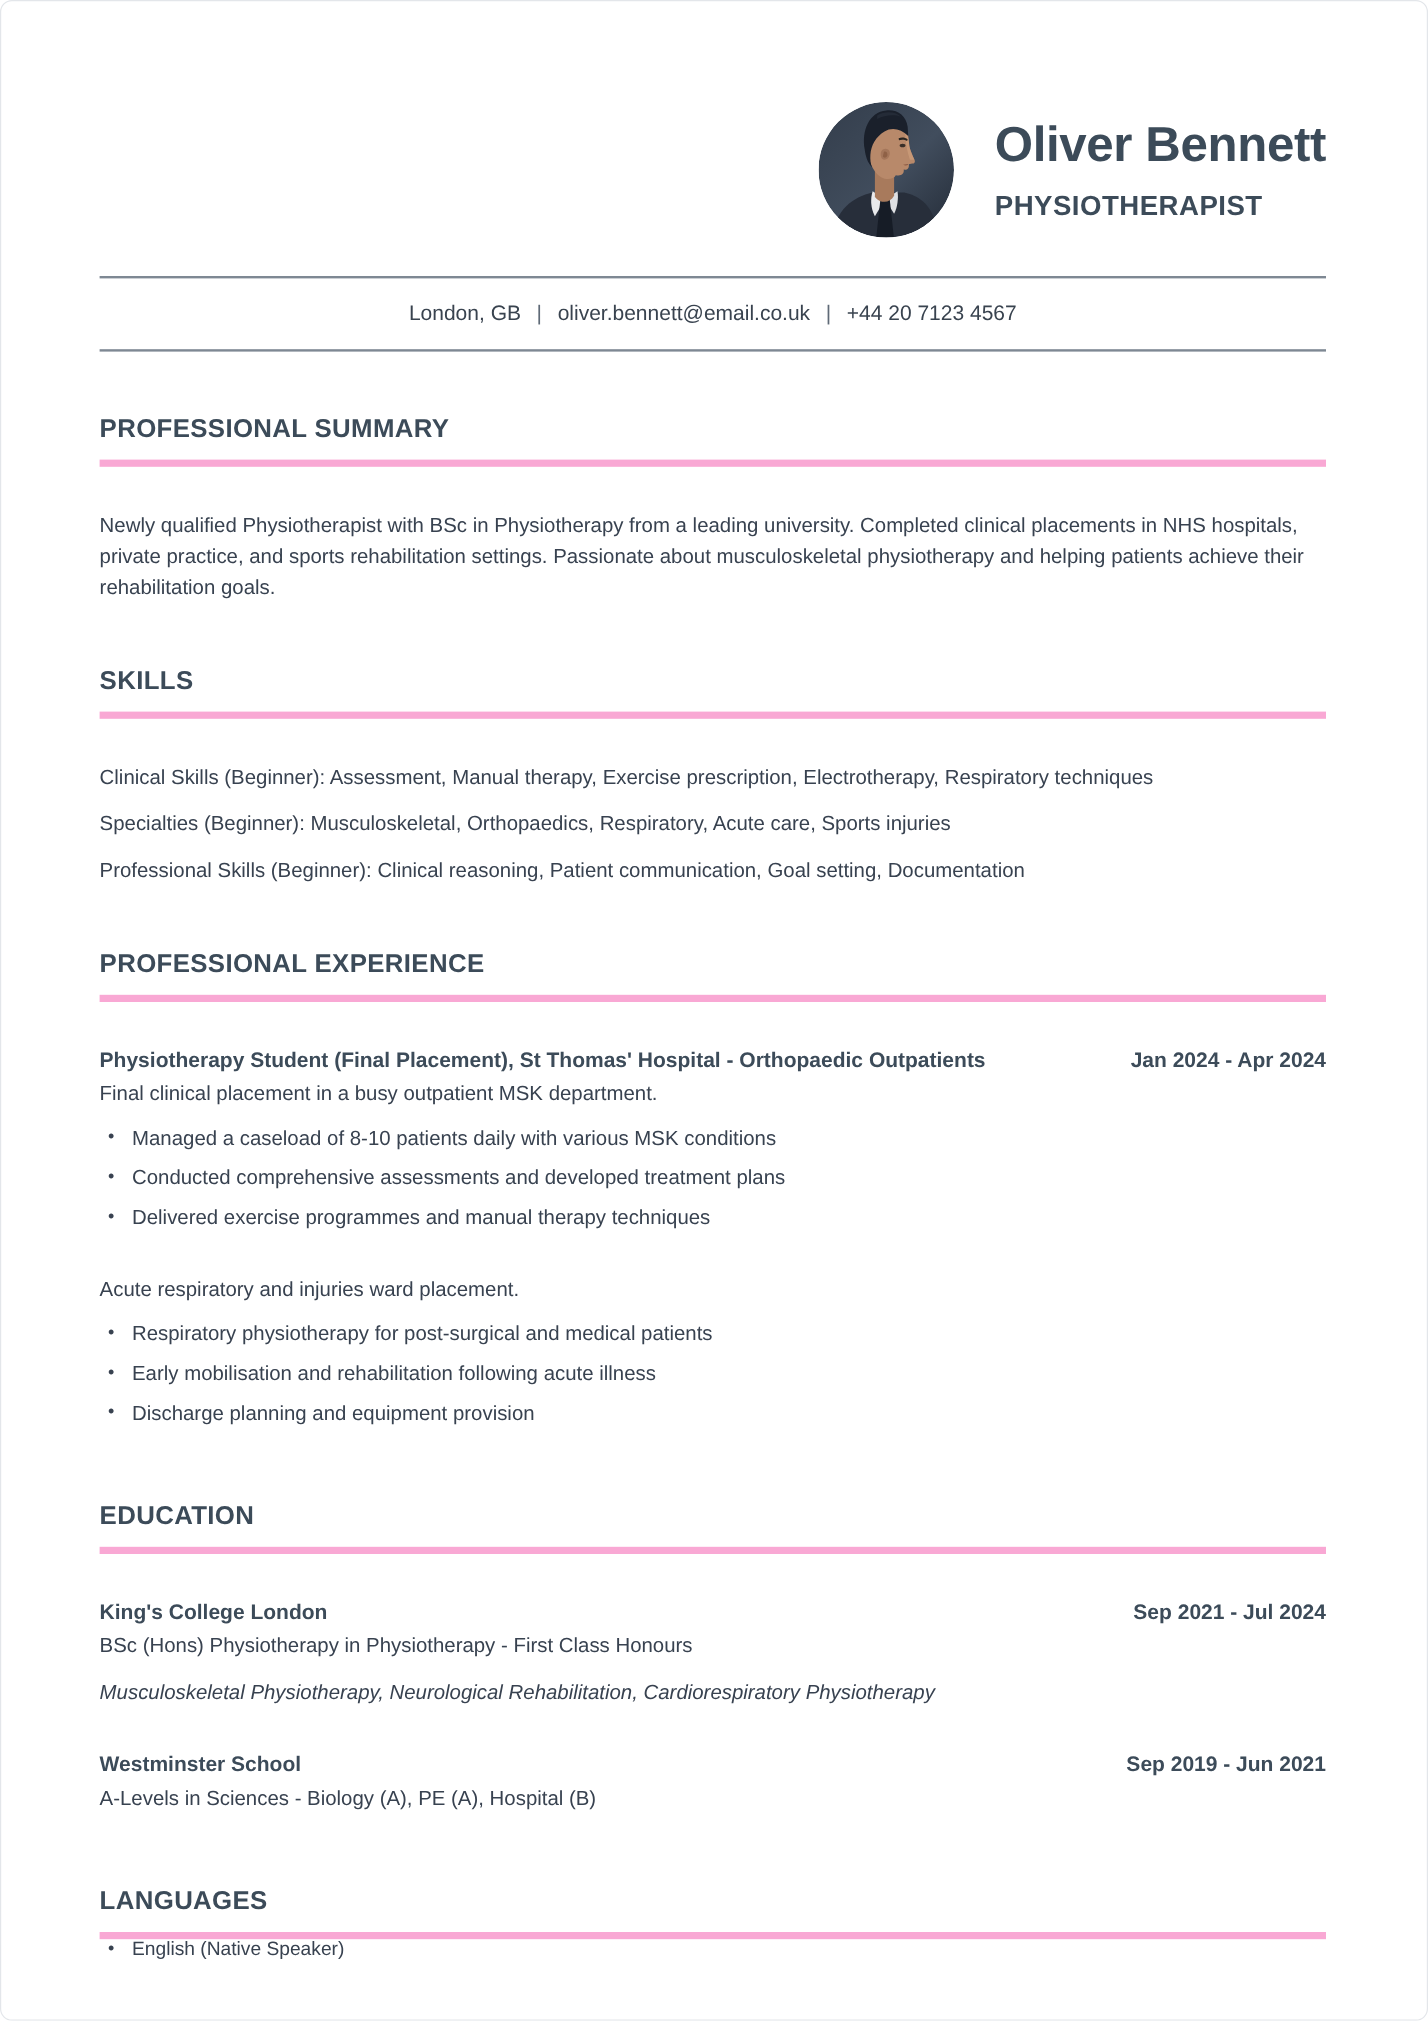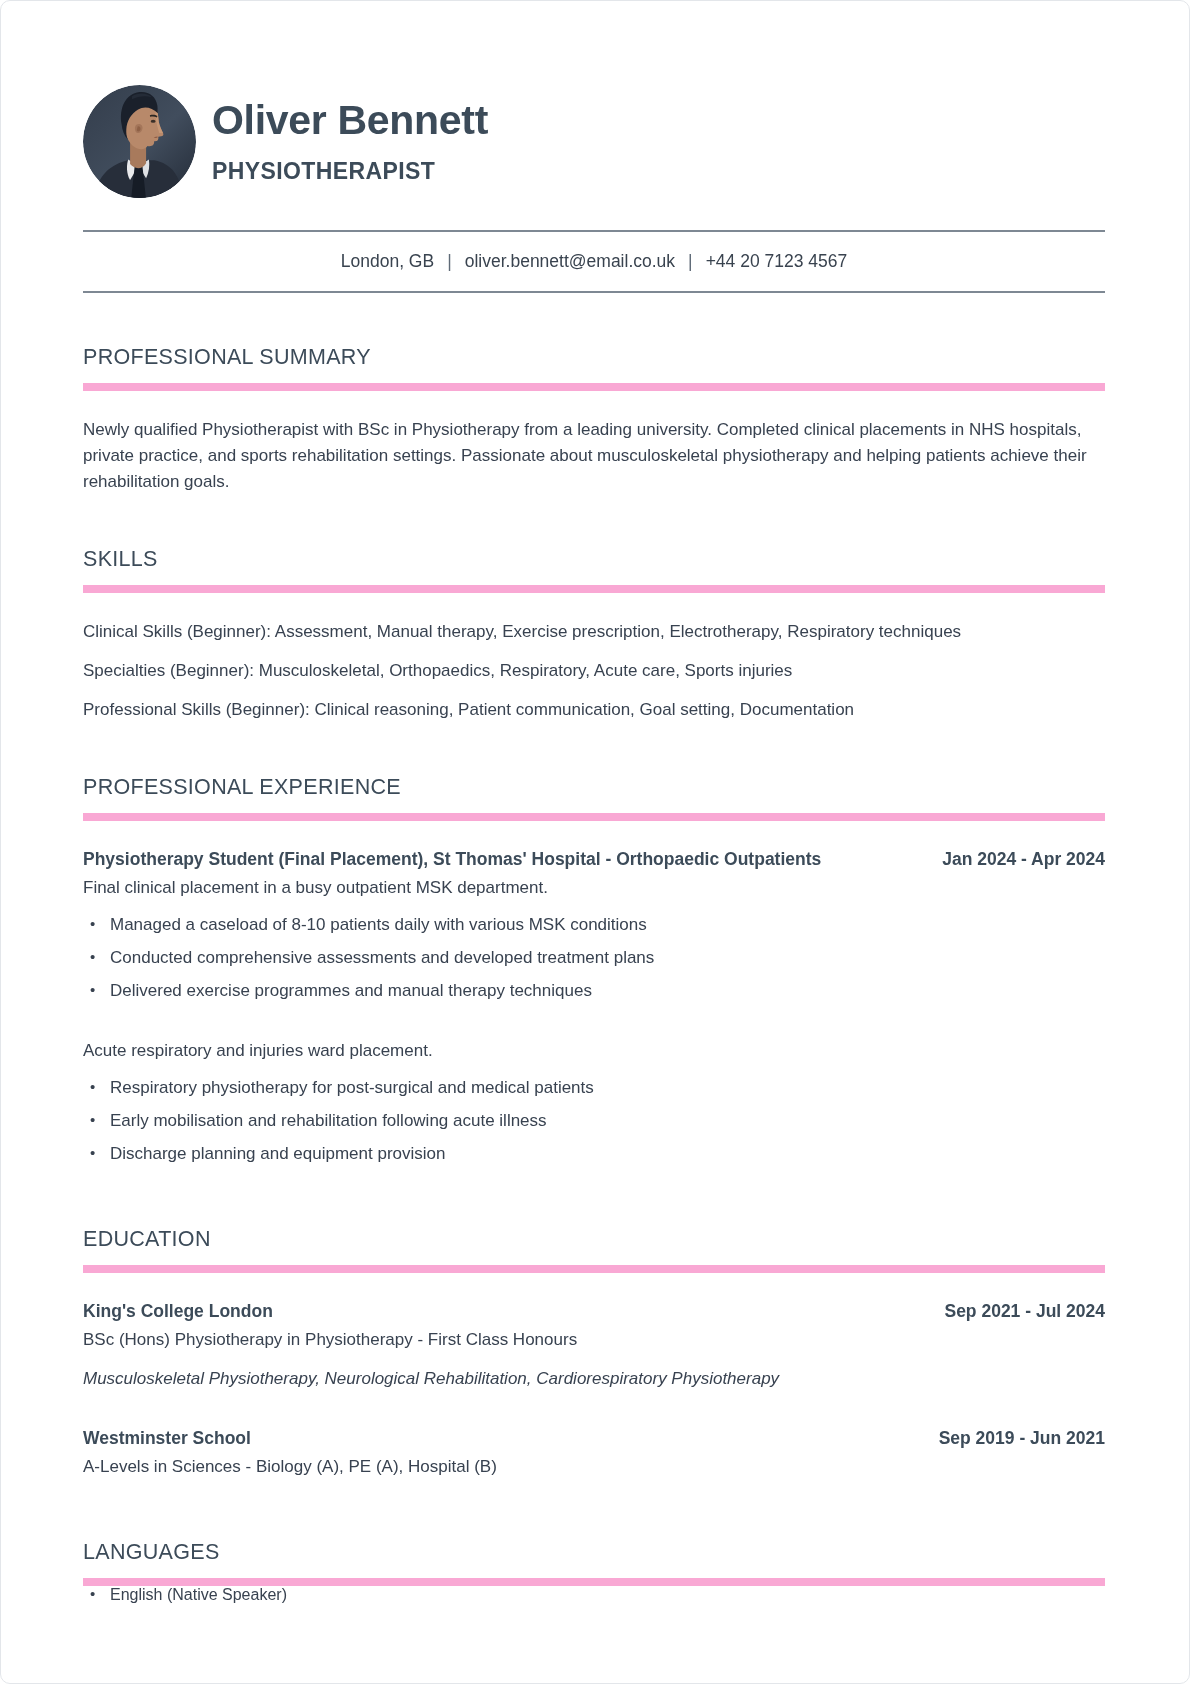--- a/index.html
+++ b/index.html
@@ -14,21 +14,21 @@
     height: 1684px;
     margin: 0 auto;
     background: #ffffff;
     border: 1px solid #e3e6ea;
     border-radius: 10px;
     padding: 84px 84px 0 82px;
     overflow: hidden;
   }
 
   
-  .header { display: flex; align-items: center; gap: 16px; }
+  .header { display: flex; align-items: center; gap: 34px; justify-content: flex-end; }
   .avatar {
     width: 113px; height: 113px; border-radius: 50%;
     overflow: hidden; flex: 0 0 auto;
   }
   .avatar svg { display: block; width: 100%; height: 100%; }
   .name {
     font-size: 41px; font-weight: 700; margin: 0;
     color: #3c4b59; letter-spacing: -0.3px; line-height: 1.1;
   }
   .role {
@@ -45,25 +45,25 @@
     text-align: center;
     font-size: 17.5px;
     color: #39434f;
   }
   .contact-sep { margin: 0 13px; color: #5f6a77; }
 
   
   section { margin-top: 52px; }
   section.lg-gap { margin-top: 60px; }
   .section-heading {
-    font-size: 21.5px; font-weight: 400; color: #3c4b59;
+    font-size: 21.5px; font-weight: 700; color: #3c4b59;
     letter-spacing: 0.3px; margin: 0; padding-bottom: 13px;
-    border-bottom: 8px solid #f9a8d4;
-  }
-  .section-body { margin-top: 26px; font-size: 17px; line-height: 26px; }
+    border-bottom: 6px solid #f9a8d4;
+  }
+  .section-body { margin-top: 36px; font-size: 17px; line-height: 26px; }
 
   .summary-text { margin: 0; }
 
   .skill-line { margin: 0 0 13px; }
   .skill-line:last-child { margin-bottom: 0; }
 
   
   .entry + .entry { margin-top: 34px; }
   .entry-head { display: flex; justify-content: space-between; align-items: flex-start; gap: 60px; }
   .entry-title {

